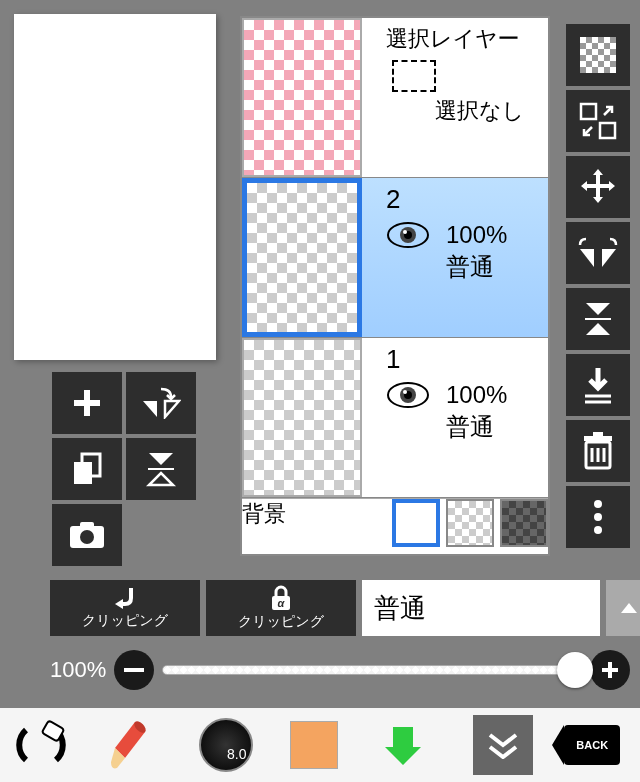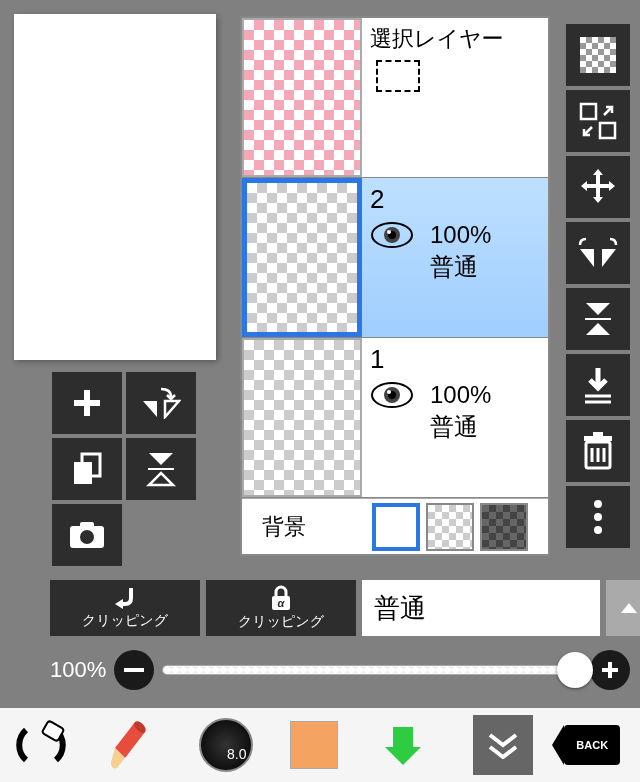--- a/index.html
+++ b/index.html
@@ -3,30 +3,30 @@
 <meta charset="utf-8">
 <style>
   * { box-sizing: border-box; margin: 0; padding: 0; }
   body { width: 640px; height: 782px; background: #808080; font-family: sans-serif; overflow: hidden; position: relative; }
   .canvas { position: absolute; left: 14px; top: 14px; width: 202px; height: 346px; background: #fff; box-shadow: 2px 2px 6px rgba(0,0,0,0.3); }
   .layer-panel { position: absolute; left: 240px; top: 16px; width: 310px; height: 540px; background: #b0b0b0; border: 2px solid #888; display: flex; flex-direction: column; }
   .layer-row { display: flex; height: 160px; border-bottom: 1px solid #888; }
   .layer-thumb { width: 120px; height: 100%; background-color: #fff; background-image: linear-gradient(45deg,#ccc 25%,transparent 25%),linear-gradient(-45deg,#ccc 25%,transparent 25%),linear-gradient(45deg,transparent 75%,#ccc 75%),linear-gradient(-45deg,transparent 75%,#ccc 75%); background-size: 20px 20px; background-position: 0 0,0 10px,10px -10px,-10px 0; border: 2px solid #aaa; flex-shrink: 0; }
   .layer-thumb.pink { background-image: linear-gradient(45deg,#f4a8b8 25%,transparent 25%),linear-gradient(-45deg,#f4a8b8 25%,transparent 25%),linear-gradient(45deg,transparent 75%,#f4a8b8 75%),linear-gradient(-45deg,transparent 75%,#f4a8b8 75%); }
   .layer-thumb.selected { border: 5px solid #2b78e4; }
-  .layer-info { flex: 1; padding: 6px 8px; display: flex; flex-direction: column; background: #fff; }
+  .layer-info { flex: 1; padding: 6px 24px; display: flex; flex-direction: column; background: #fff; }
   .layer-row.selected .layer-info { background: linear-gradient(#bde0ff,#a0ceff); }
   .layer-title { font-size: 22px; margin-bottom: 6px; }
   .sel-marquee { width: 44px; height: 32px; border: 2px dashed #000; margin-left: 6px; margin-bottom: 4px; }
   .layer-name-big { font-size: 26px; }
   .eye-row { display: flex; align-items: center; gap: 16px; margin-top: 6px; }
   .eye { width: 44px; height: 28px; }
   .opacity { font-size: 24px; }
   .blend { font-size: 24px; margin-left: 60px; margin-top: 2px; }
-  .bg-row { height: 56px; display: flex; align-items: center; padding: 0 20px; gap: 6px; background: #fff; border-top: 1px solid #aaa; }
+  .bg-row { height: 56px; display: flex; padding: 0 0; gap: 6px; background: #fff; border-top: 1px solid #aaa; }
   .bg-label { font-size: 22px; flex: 1; }
   .bg-swatch { width: 48px; height: 48px; border: 2px solid #888; }
   .bg-swatch.sel { border: 4px solid #2b78e4; background: #fff; }
   .bg-swatch.chk { background-image: linear-gradient(45deg,#ccc 25%,transparent 25%),linear-gradient(-45deg,#ccc 25%,transparent 25%),linear-gradient(45deg,transparent 75%,#ccc 75%),linear-gradient(-45deg,transparent 75%,#ccc 75%); background-size: 14px 14px; background-position: 0 0,0 7px,7px -7px,-7px 0; background-color: #fff;}
   .bg-swatch.dark { background-image: linear-gradient(45deg,#444 25%,transparent 25%),linear-gradient(-45deg,#444 25%,transparent 25%),linear-gradient(45deg,transparent 75%,#444 75%),linear-gradient(-45deg,transparent 75%,#444 75%); background-size: 14px 14px; background-position: 0 0,0 7px,7px -7px,-7px 0; background-color: #666;}
   .left-tools { position: absolute; left: 52px; top: 372px; display: grid; grid-template-columns: 70px 70px; gap: 4px; }
   .tool-btn { width: 70px; height: 62px; background: #2d2d2d; display: flex; align-items: center; justify-content: center; color: #fff; }
   .right-tools { position: absolute; right: 10px; top: 24px; display: flex; flex-direction: column; gap: 4px; }
   .rtool { width: 64px; height: 62px; background: #2d2d2d; display: flex; align-items: center; justify-content: center; color: #fff; }
   .rtool .chk-icon { width: 36px; height: 36px; background-image: linear-gradient(45deg,#999 25%,transparent 25%),linear-gradient(-45deg,#999 25%,transparent 25%),linear-gradient(45deg,transparent 75%,#999 75%),linear-gradient(-45deg,transparent 75%,#999 75%); background-size: 12px 12px; background-position: 0 0,0 6px,6px -6px,-6px 0; background-color: #fff;}
@@ -54,20 +54,21 @@
 <body>
 
 <div class="canvas"></div>
 
 <div class="layer-panel">
   <div class="layer-row">
     <div class="layer-thumb pink"></div>
     <div class="layer-info">
       <div class="layer-title">選択レイヤー</div>
       <div class="sel-marquee"></div>
+      <div class="layer-title" style="text-align:right">選択なし</div>
     </div>
   </div>
   <div class="layer-row selected">
     <div class="layer-thumb selected"></div>
     <div class="layer-info">
       <div class="layer-name-big">2</div>
       <div class="eye-row">
         <svg class="eye" viewBox="0 0 44 28">
             <ellipse cx="22" cy="14" rx="20" ry="12" fill="none" stroke="#000" stroke-width="2"></ellipse>
             <circle cx="22" cy="14" r="8" fill="#444"></circle>

